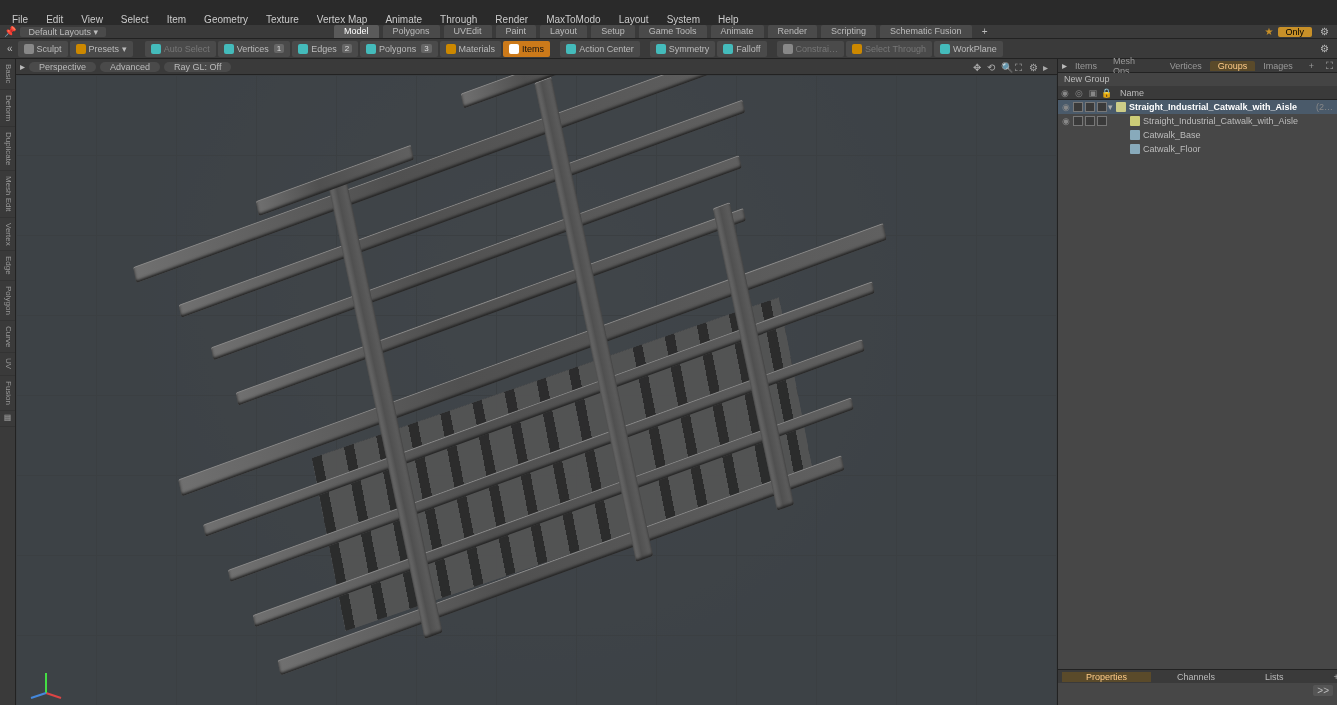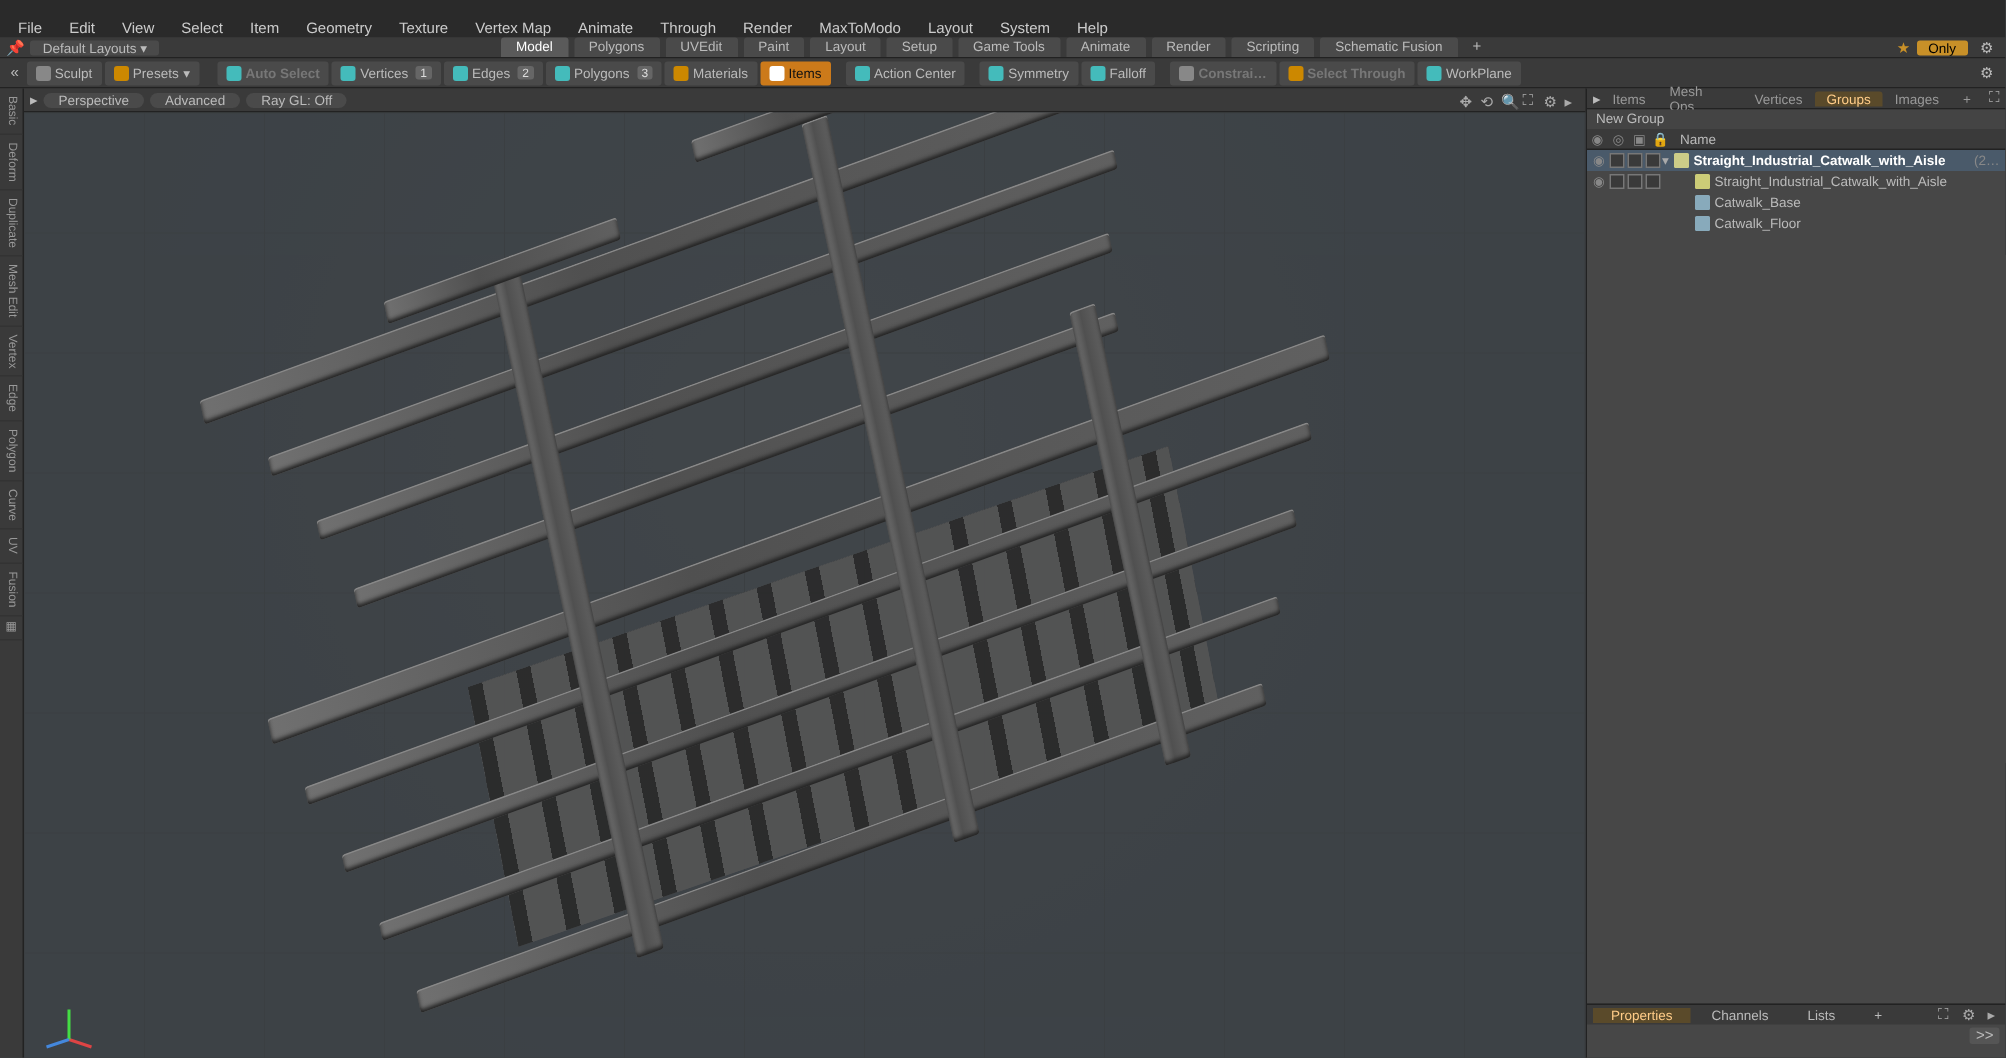--- a/index.html
+++ b/index.html
@@ -20,21 +20,21 @@
 .gear-tr { padding: 0 4px; }
 
 
 .toolbar-row { height: 20px; background: #3a3a3a; display: flex; align-items: center; padding: 0 4px; gap: 2px; border-bottom: 1px solid #222; }
 .tool-btn { display: flex; align-items: center; gap: 3px; padding: 0 6px; height: 16px; border-radius: 2px; font-size: 9px; background: #4a4a4a; }
 .tool-btn.orange { background: #cc7a1a; color: #111; }
 .tool-btn .dot { width: 10px; height: 10px; background: #888; border-radius: 2px; }
 .tool-btn .dot.cyan { background: #4bb; }
 .tool-btn .dot.org { background: #c80; }
 .tool-badge { background:#666; color:#ddd; border-radius:2px; padding:0 3px; font-size:8px; margin-left:2px;}
-.dis { color:#777;font-weight:bold; }
+.dis { color:#777; }
 
 
 .main-area { display: flex; height: 654px; }
 
 
 .left-tabs { width: 16px; background: #3a3a3a; display: flex; flex-direction: column; border-right: 1px solid #222; }
 .vtab { writing-mode: vertical-rl; text-orientation: mixed; padding: 5px 2px; font-size: 8px; text-align: center; color: #999; border-bottom: 1px solid #333; cursor: default; }
 .vtab.icon { writing-mode: horizontal-tb; height: 16px; padding: 2px; }
 
 
@@ -77,21 +77,21 @@
 .tree-row .eye { width: 12px; text-align: center; color: #888; }
 .tree-row .cb { width: 10px; height: 10px; border: 1px solid #777; margin: 0 1px; background:#3a3a3a;}
 .tree-row .indent { display:inline-block; }
 .tree-row .tri { display:inline-block; width:8px; color:#aaa; }
 .tree-row .icn { width: 10px; height: 10px; display: inline-block; background: #8ab; margin-right: 3px; border-radius: 1px; }
 .tree-row.selected { background: #4a5a6a; color: #fff; }
 .tree-row .label { white-space: nowrap; overflow: hidden; text-overflow: ellipsis; flex: 1; }
 .tree-row .suffix { color:#888; padding-right:4px; }
 
 .rp-bottom-tabs { height: 14px; display: flex; align-items: center; border-top: 1px solid #222; padding: 0 4px; gap: 2px; }
-.rp-bottom-tabs .rtab { padding: 0 12px; font-size: 9px; }
+.rp-bottom-tabs .rtab { padding: 0 24px; font-size: 9px; }
 .rp-bottom-tabs .rtab.active { background: #5a4a2a; color: #fc8; }
 .rp-bottom-content { flex: 0 0 30px; background: #474747; }
 
 
 .statusbar { height: 16px; background: #3a3a3a; display: flex; align-items: center; padding: 0 6px; gap: 8px; border-top: 1px solid #222; font-size: 9px; }
 .expand-icn { margin-left:auto; padding: 0 4px; color:#aaa; }
 .small-gear { padding: 0 3px; color:#aaa; }
 </style>
 </head>
 <body>

